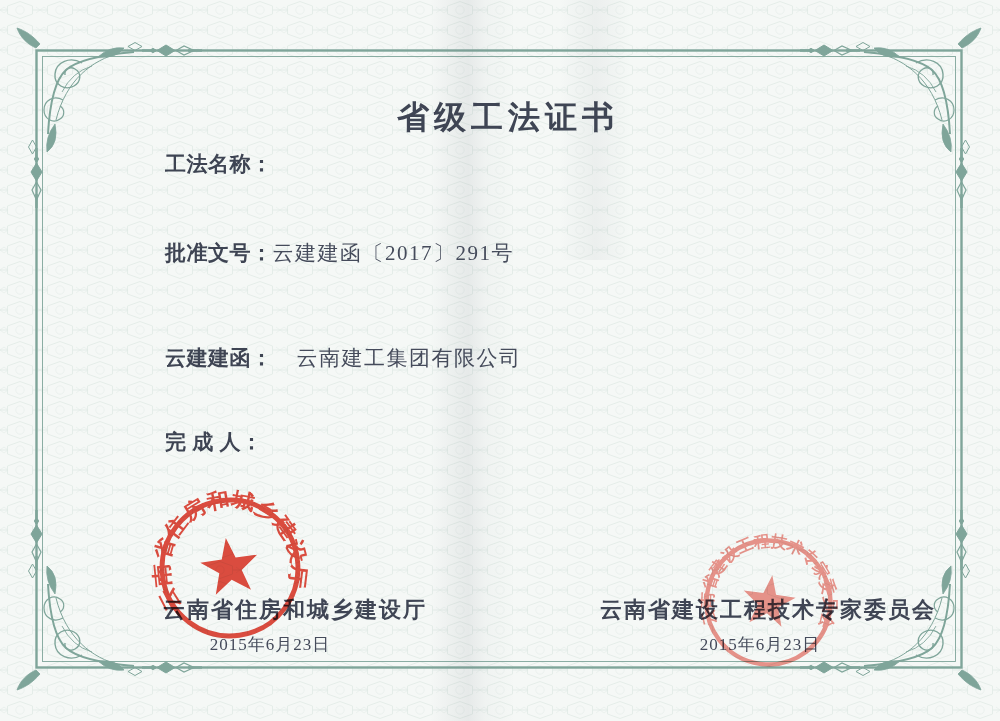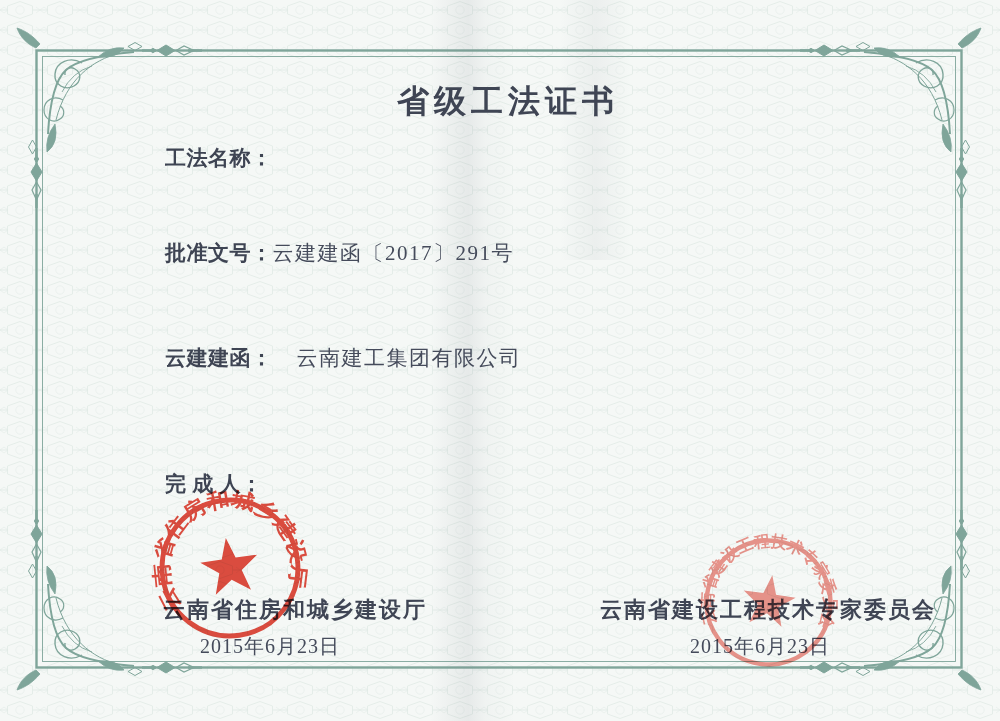--- a/index.html
+++ b/index.html
@@ -8,33 +8,33 @@
     background:#f5f8f6;
     box-shadow:inset 0 0 45px rgba(140,150,145,.30), inset 0 0 6px rgba(120,130,125,.25);
     font-family:"Liberation Serif","DejaVu Serif",serif;
     color:#424858;
   }
   svg.bg{position:absolute;left:0;top:0;z-index:0;}
   .fold{position:absolute;top:0;height:721px;z-index:1;pointer-events:none;}
   .fold1{left:430px;width:85px;background:linear-gradient(90deg,rgba(110,116,128,0) 0%,rgba(110,116,128,.11) 45%,rgba(110,116,128,.04) 65%,rgba(110,116,128,0) 100%);}
   .fold2{left:560px;width:70px;height:260px;background:linear-gradient(90deg,rgba(110,116,128,0),rgba(110,116,128,.07) 50%,rgba(110,116,128,0));}
   .title{
-    position:absolute;left:0;right:0;top:80px;margin:0;padding-left:16px;
+    position:absolute;left:0;right:0;top:80px;margin:16px;padding-left:16px;
     text-align:center;font-size:32px;font-weight:bold;letter-spacing:5px;
     color:#3f4554;z-index:2;
   }
   .field-row{position:absolute;left:165px;display:flex;z-index:2;font-size:21px;line-height:27px;}
-  .row-0{top:145px}.row-1{top:240px}.row-2{top:283px}.row-3{top:345px}.row-4{top:471px}
+  .row-0{top:151px}.row-1{top:240px}.row-2{top:283px}.row-3{top:345px}.row-4{top:429px}
   .flabel{flex:0 0 100px;font-weight:bold;letter-spacing:0.5px;white-space:nowrap;color:#3e4453;}
   .fvalue{white-space:nowrap;letter-spacing:1.5px;color:#454b5b;}
   .fvalue .vline{display:block;margin-left:24px;}
   .row-2 .fvalue{letter-spacing:0.5px;}
   .issuer{position:absolute;z-index:2;text-align:center;}
   .org{font-size:22px;font-weight:bold;letter-spacing:2px;color:#3f4554;white-space:nowrap;}
-  .idate{font-size:20px;letter-spacing:1px;color:#454b5b;white-space:nowrap;font-family:Liberation Serif, serif;}
+  .idate{font-size:17px;letter-spacing:1px;color:#454b5b;white-space:nowrap;font-family:Liberation Serif, serif;}
   .org-left{left:160px;top:595px;width:270px;}
   .date-left{left:160px;top:633px;width:220px;}
   .org-right{left:600px;top:595px;width:310px;}
   .date-right{left:640px;top:633px;width:240px;}
   svg.seal{position:absolute;z-index:3;mix-blend-mode:multiply;}
   .seal-left{left:133px;top:471px;width:194px;height:194px;transform:rotate(-8deg);opacity:.88;}
   .seal-right{left:680px;top:514px;width:177px;height:177px;transform:rotate(8deg);opacity:.52;}
   .seal text{font-family:"Liberation Serif","DejaVu Serif",serif;font-weight:bold;}
 </style>
 </head>

